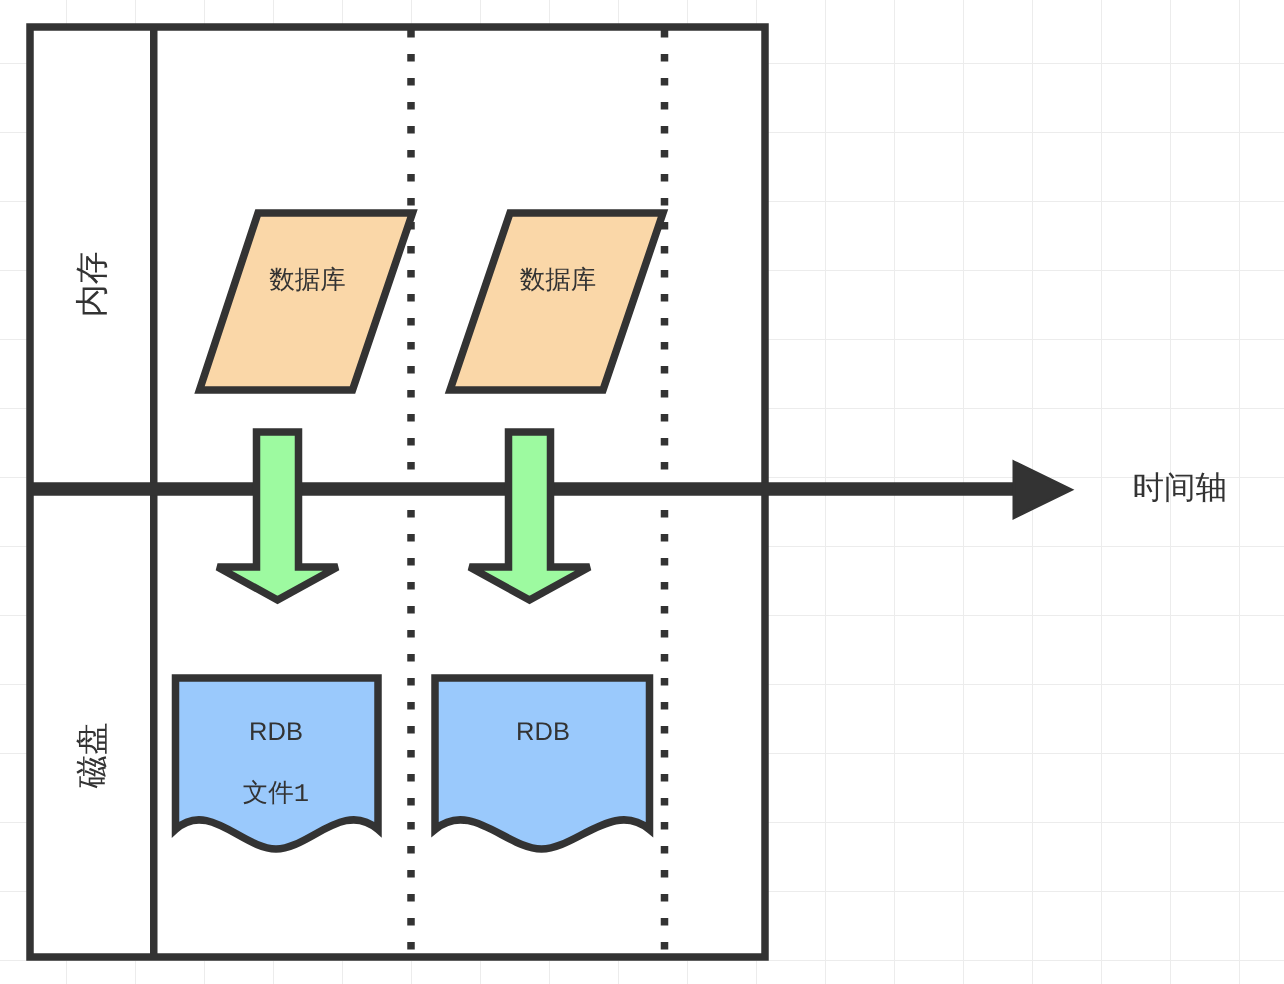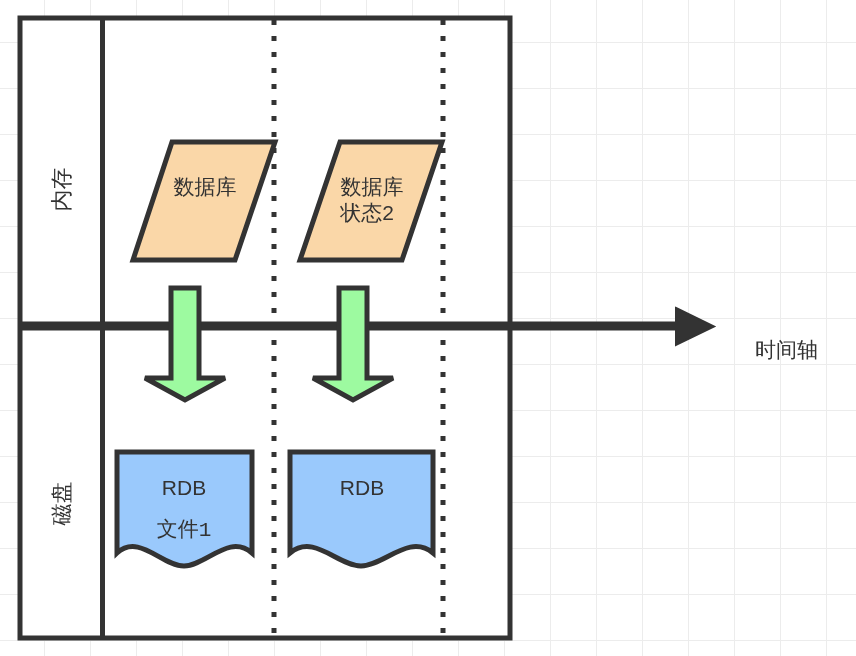--- a/index.html
+++ b/index.html
@@ -34,31 +34,30 @@
   .lbl {
     position: absolute;
     color: #333333;
     font-size: 22px;
     line-height: 27px;
     text-align: center;
     white-space: nowrap;
     pointer-events: none;
   }
   .shape-text {
-    font-size: 21px;
+    font-size: 17px;
     line-height: 26px;
   }
   .vert-label {
     font-size: 22px;
     transform: rotate(-90deg);
     transform-origin: center center;
   }
   .timeline-label {
     font-size: 21px;
-    margin-top: 24px;
   }
 </style>
 </head>
 <body>
 
 <div id="canvas">
 
   <svg id="svg-layer" viewBox="0 0 856 656" xmlns="http://www.w3.org/2000/svg">
 
     <rect x="20" y="18" width="490" height="620" fill="#ffffff" stroke="#333333" stroke-width="5"></rect>
@@ -84,21 +83,20 @@
     <path d="M 290,452 L 433,452 L 433,553 C 409,533 384,566 361,566 C 338,566 314,533 290,553 Z" fill="#9ac9fc" stroke="#333333" stroke-width="5" stroke-linejoin="miter"></path>
   </svg>
 
   <div class="lbl vert-label" style="left:31px; top:176px; width:60px;">内存</div>
 
   <div class="lbl vert-label" style="left:31px; top:490px; width:60px;">磁盘</div>
 
   <div class="lbl shape-text" style="left:146px; top:174px; width:118px;">数据库</div>
 
   <div class="lbl shape-text" style="left:313px; top:174px; width:118px;">数据库</div>
-  <div class="lbl shape-text" style="left:308px; top:200px; width:118px;">状态2</div>
 
   <div class="lbl shape-text" style="left:125px; top:475px; width:118px;">RDB</div>
   <div class="lbl shape-text" style="left:125px; top:518px; width:118px;font-family:Liberation Mono, monospace;">文件1</div>
 
   <div class="lbl shape-text" style="left:303px; top:475px; width:118px;">RDB</div>
 
   <div class="lbl timeline-label" style="left:755px; top:312px; width:100px; text-align:left;">时间轴</div>
 
 </div>
 

